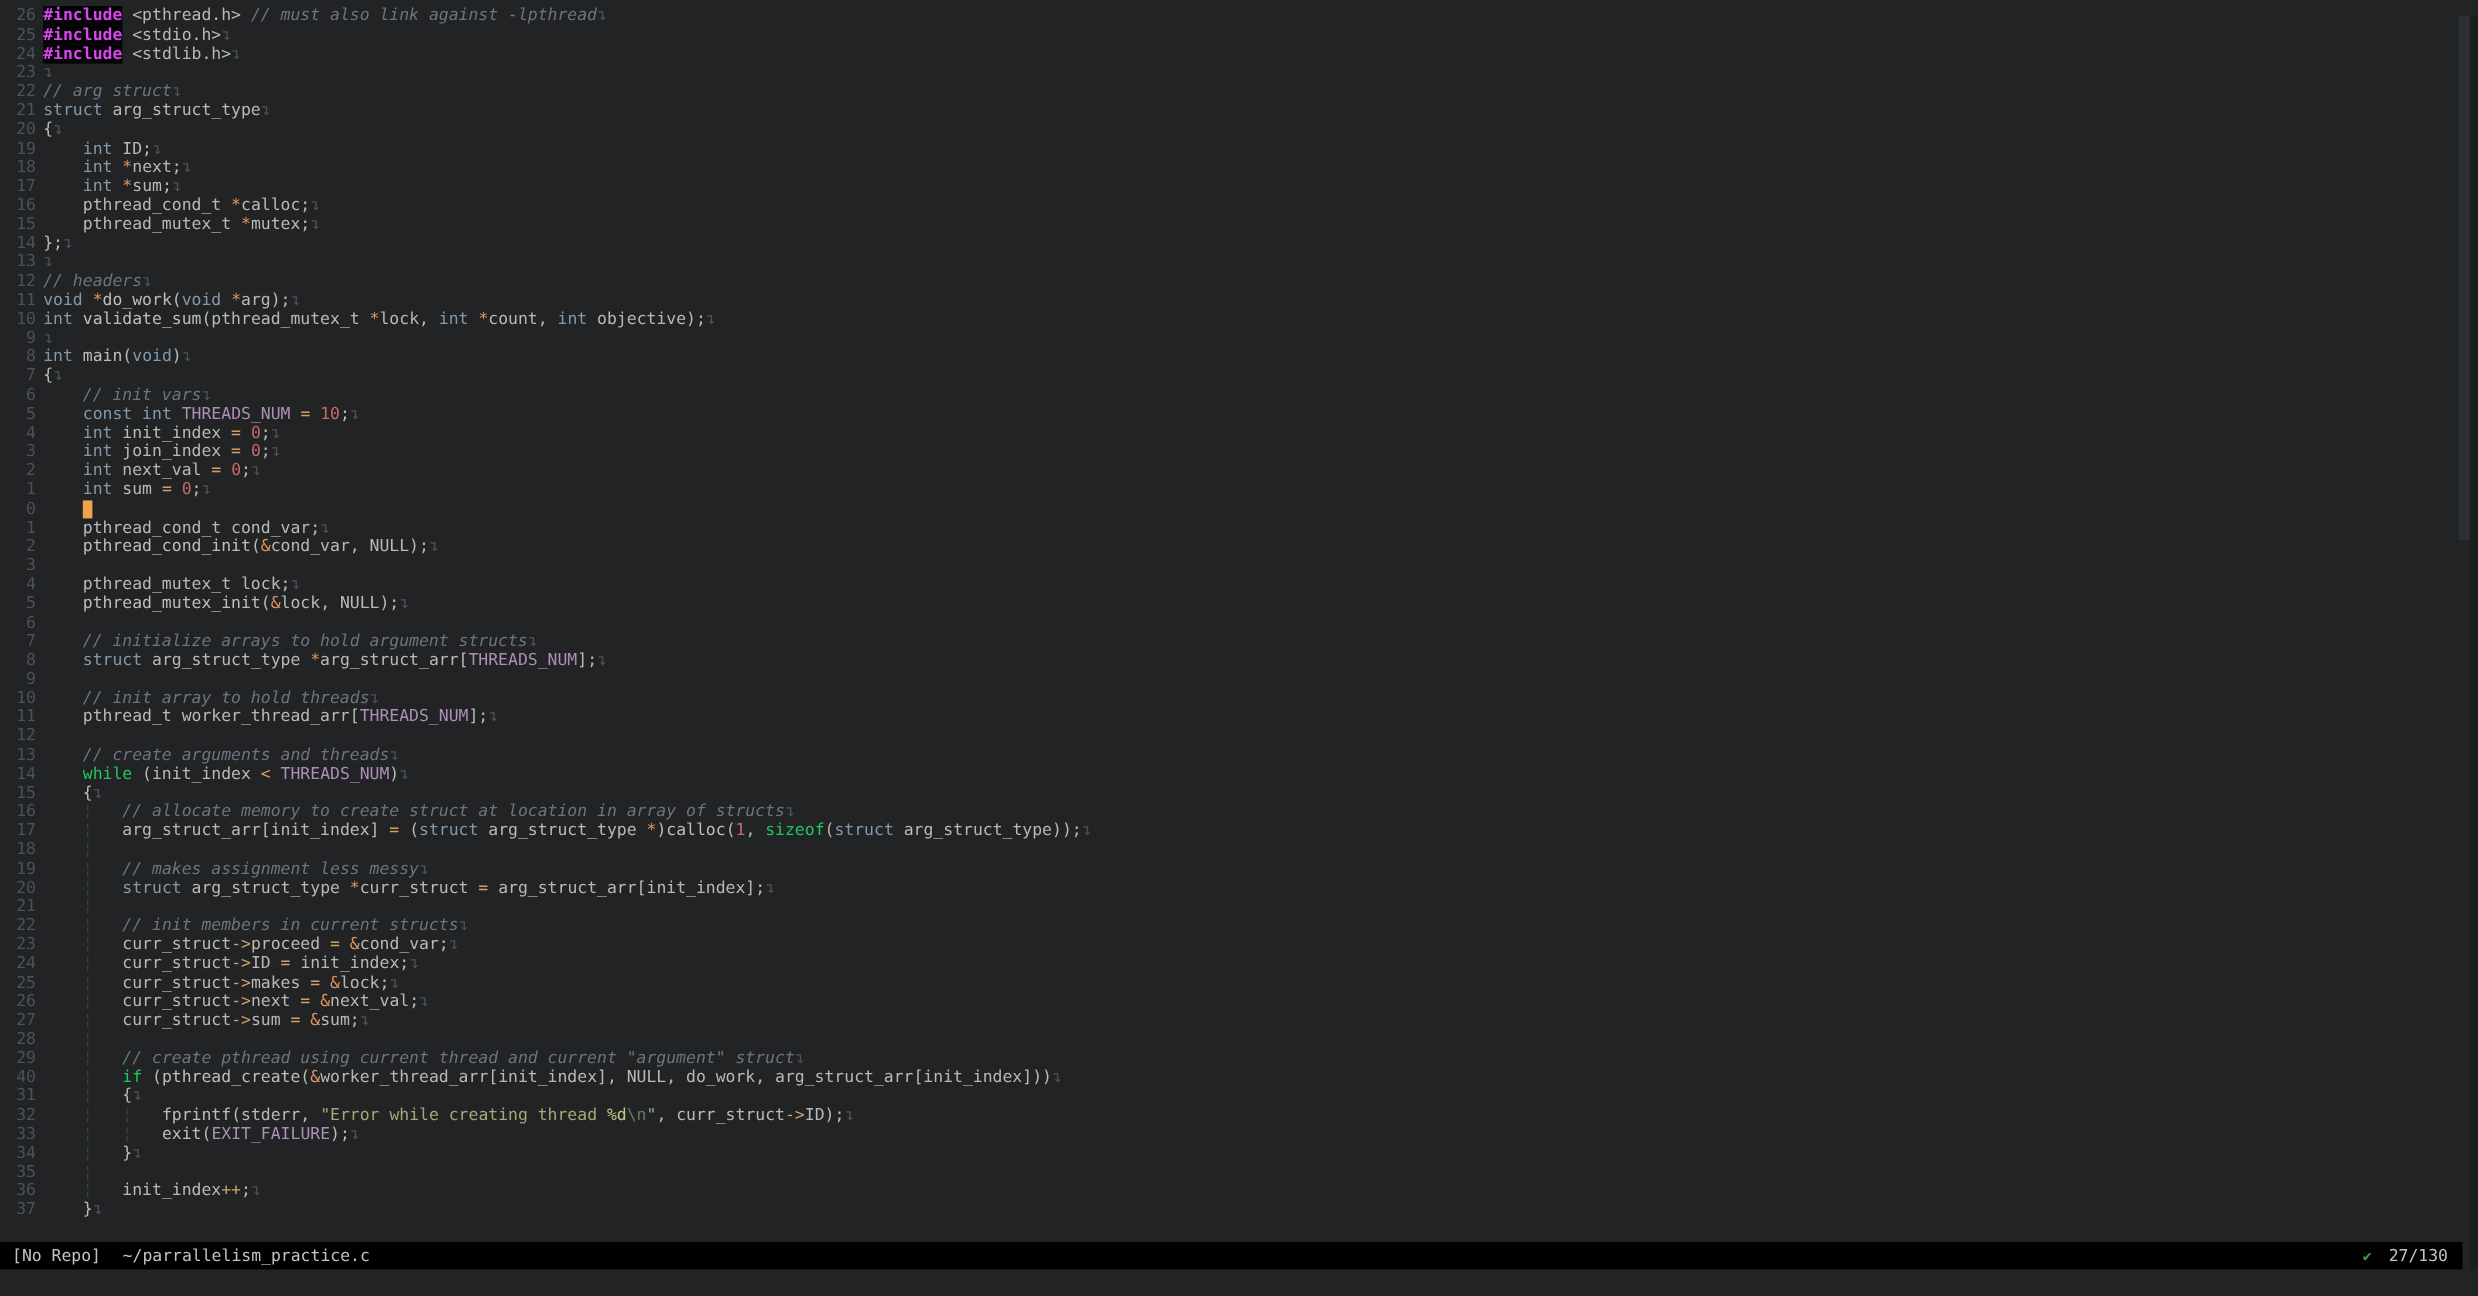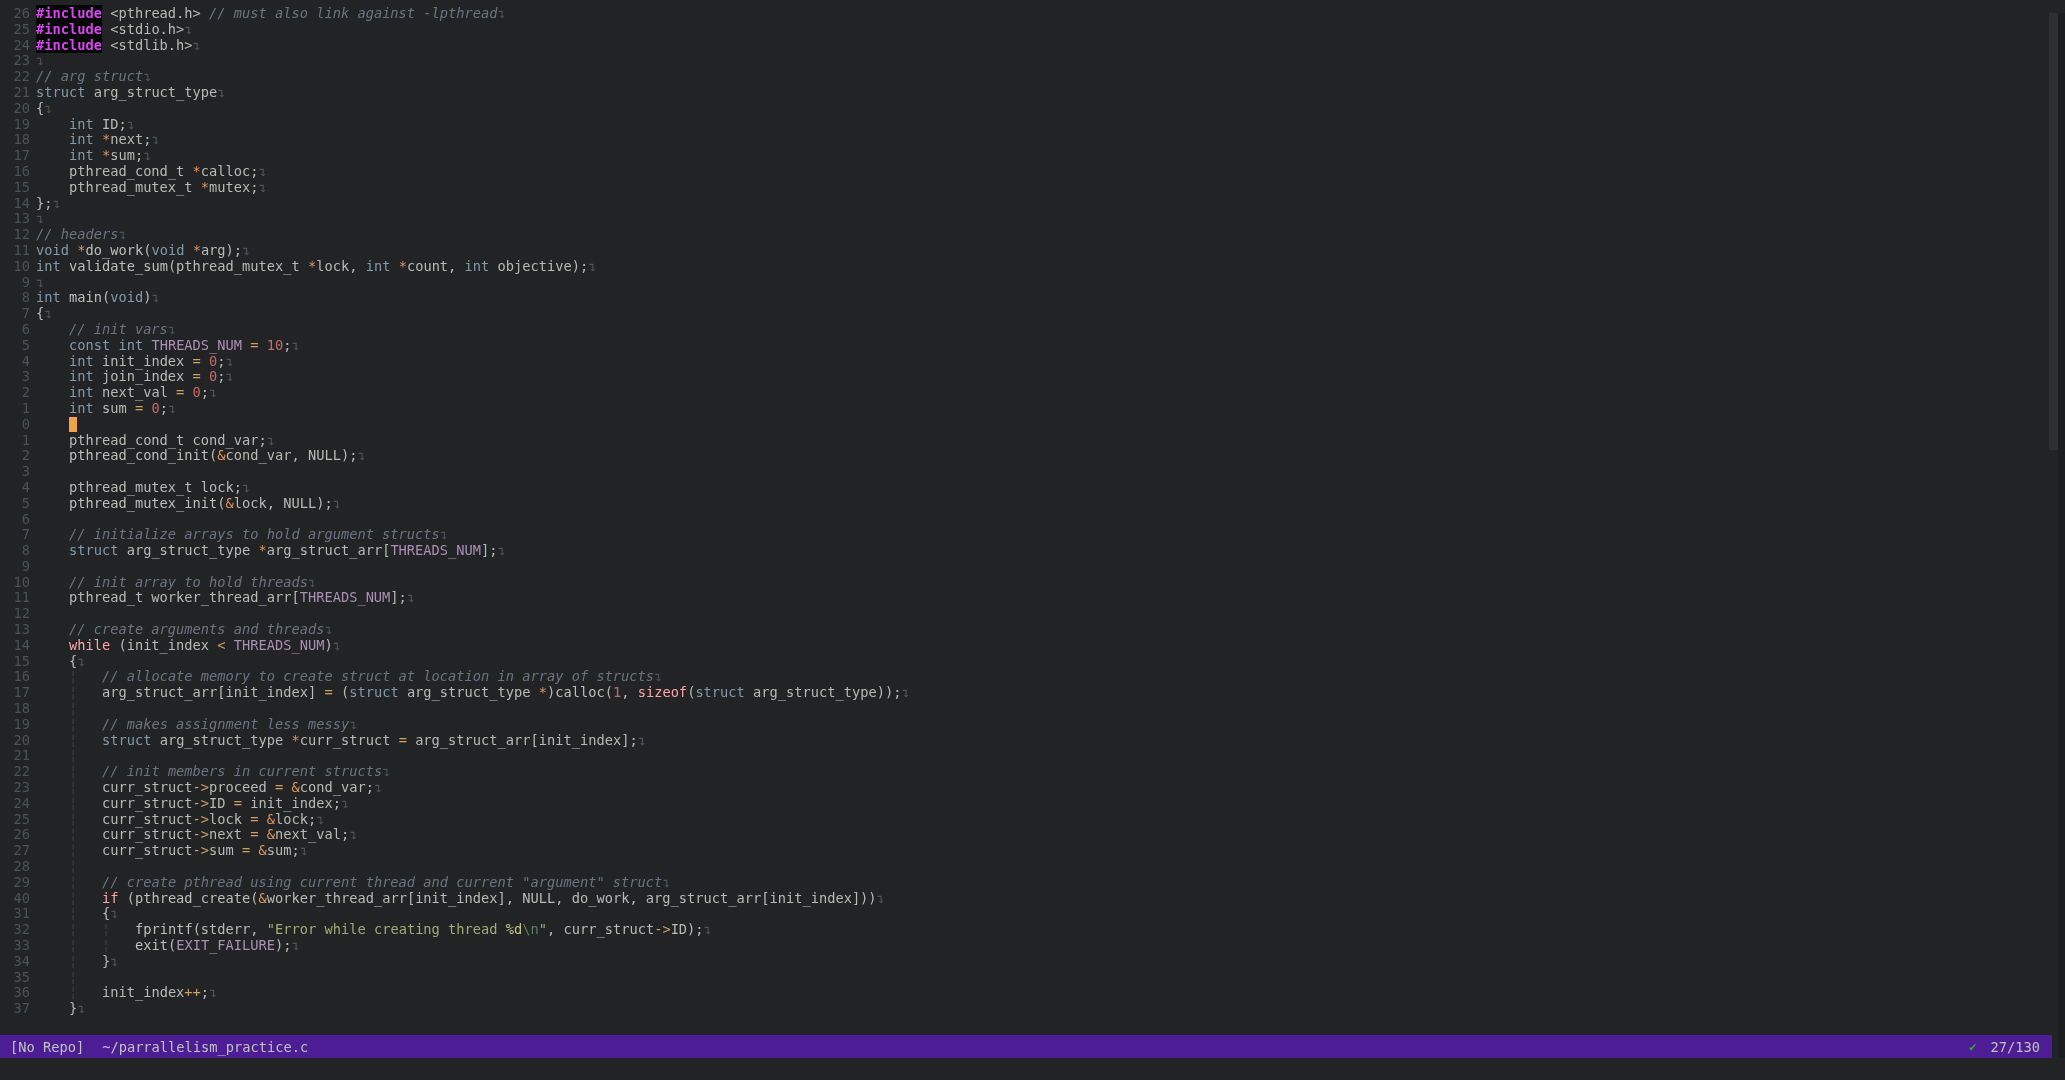--- a/index.html
+++ b/index.html
@@ -16,37 +16,37 @@
   .line{display:flex;height:15.8px;line-height:15.8px;}
   .ln{
     flex:none;width:30px;text-align:right;color:#4c5258;
     user-select:none;white-space:pre;
   }
   .code{margin-left:6px;white-space:pre;}
   
   .sg-pp{background:#040404;color:#d946ef;font-weight:bold;}
   .sg-t{color:#b7bab4;}
   .sg-c{color:#6d7480;font-style:italic;}
-  .sg-k{color:#fca5a5;margin-top:31px;}
+  .sg-k{color:#22c55e;margin-top:31px;}
   .sg-y{color:#8299ac;}
   .sg-o{color:#cfa264;}
   .sg-a{color:#de9560;}
   .sg-n{color:#c96a6a;}
   .sg-u{color:#ab8fb5;margin-top:12px;}
   .sg-f{color:#bcbfb9;}
   .sg-g{color:#a3a975;}
   .sg-g2{color:#c3c883;}
   .sg-e{color:#5c7f62;}
   .sg-E{color:#4e5358;}
   .sg-G{color:#3a3f43;}
   .sg-X{background:#eda44f;color:#eda44f;display:inline-block;height:15px;}
   
   .statusbar{
     position:absolute;left:0;right:13px;bottom:22px;height:23px;
-    background:#4c1d95;color:#c0c3bd;
+    background:#000000;color:#c0c3bd;
     display:flex;align-items:center;
     padding:0 12px 0 10px;box-sizing:border-box;
   }
   .statusbar .file{margin-left:18px;}
   .statusbar .right{margin-left:auto;display:flex;align-items:center;}
   .statusbar .check{color:#3f9f46;font-weight:bold;margin-right:14px;font-size:12.5px;}
   .cmdline{
     position:absolute;left:0;right:0;bottom:0;height:22px;background:#212325;
   }
   
@@ -260,21 +260,21 @@
     <div class="line">
       <span class="ln">23</span>
       <span class="code"><span class="sg-t">    </span><span class="sg-G">¦</span><span class="sg-t">   </span><span class="sg-t">curr_struct</span><span class="sg-o">-&gt;</span><span class="sg-t">proceed </span><span class="sg-o">=</span><span class="sg-t"> </span><span class="sg-a">&amp;</span><span class="sg-t">cond_var;</span><span class="sg-E">↴</span></span>
     </div>
     <div class="line">
       <span class="ln">24</span>
       <span class="code"><span class="sg-t">    </span><span class="sg-G">¦</span><span class="sg-t">   </span><span class="sg-t">curr_struct</span><span class="sg-o">-&gt;</span><span class="sg-t">ID </span><span class="sg-o">=</span><span class="sg-t"> init_index;</span><span class="sg-E">↴</span></span>
     </div>
     <div class="line">
       <span class="ln">25</span>
-      <span class="code"><span class="sg-t">    </span><span class="sg-G">¦</span><span class="sg-t">   </span><span class="sg-t">curr_struct</span><span class="sg-o">-&gt;</span><span class="sg-t">lock </span><span class="sg-o">=</span><span class="sg-t"> </span><span class="sg-a">&amp;</span><span class="sg-t">lock;</span><span class="sg-E">↴</span></span>
+      <span class="code"><span class="sg-t">    </span><span class="sg-G">¦</span><span class="sg-t">   </span><span class="sg-t">curr_struct</span><span class="sg-o">-&gt;</span><span class="sg-t">makes </span><span class="sg-o">=</span><span class="sg-t"> </span><span class="sg-a">&amp;</span><span class="sg-t">lock;</span><span class="sg-E">↴</span></span>
     </div>
     <div class="line">
       <span class="ln">26</span>
       <span class="code"><span class="sg-t">    </span><span class="sg-G">¦</span><span class="sg-t">   </span><span class="sg-t">curr_struct</span><span class="sg-o">-&gt;</span><span class="sg-t">next </span><span class="sg-o">=</span><span class="sg-t"> </span><span class="sg-a">&amp;</span><span class="sg-t">next_val;</span><span class="sg-E">↴</span></span>
     </div>
     <div class="line">
       <span class="ln">27</span>
       <span class="code"><span class="sg-t">    </span><span class="sg-G">¦</span><span class="sg-t">   </span><span class="sg-t">curr_struct</span><span class="sg-o">-&gt;</span><span class="sg-t">sum </span><span class="sg-o">=</span><span class="sg-t"> </span><span class="sg-a">&amp;</span><span class="sg-t">sum;</span><span class="sg-E">↴</span></span>
     </div>
     <div class="line">

